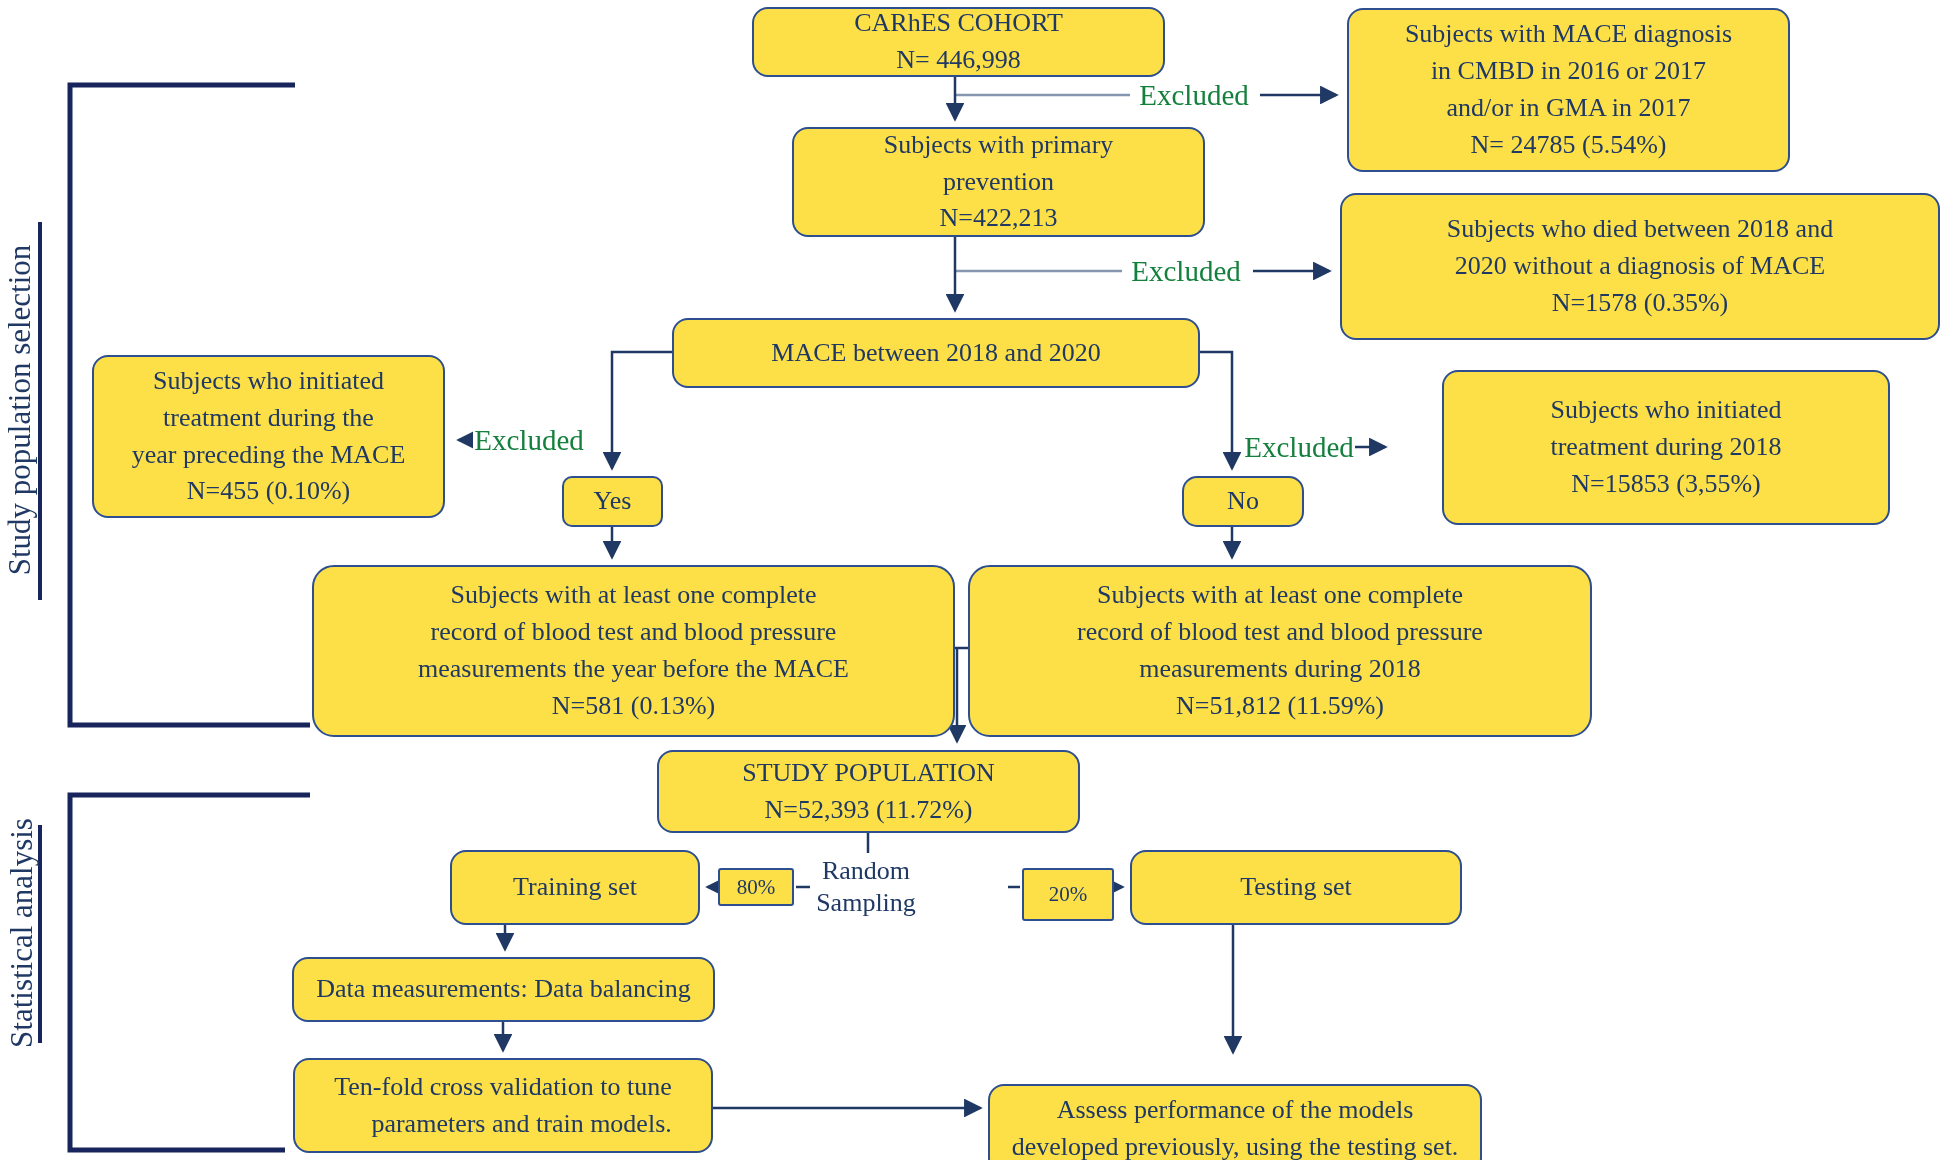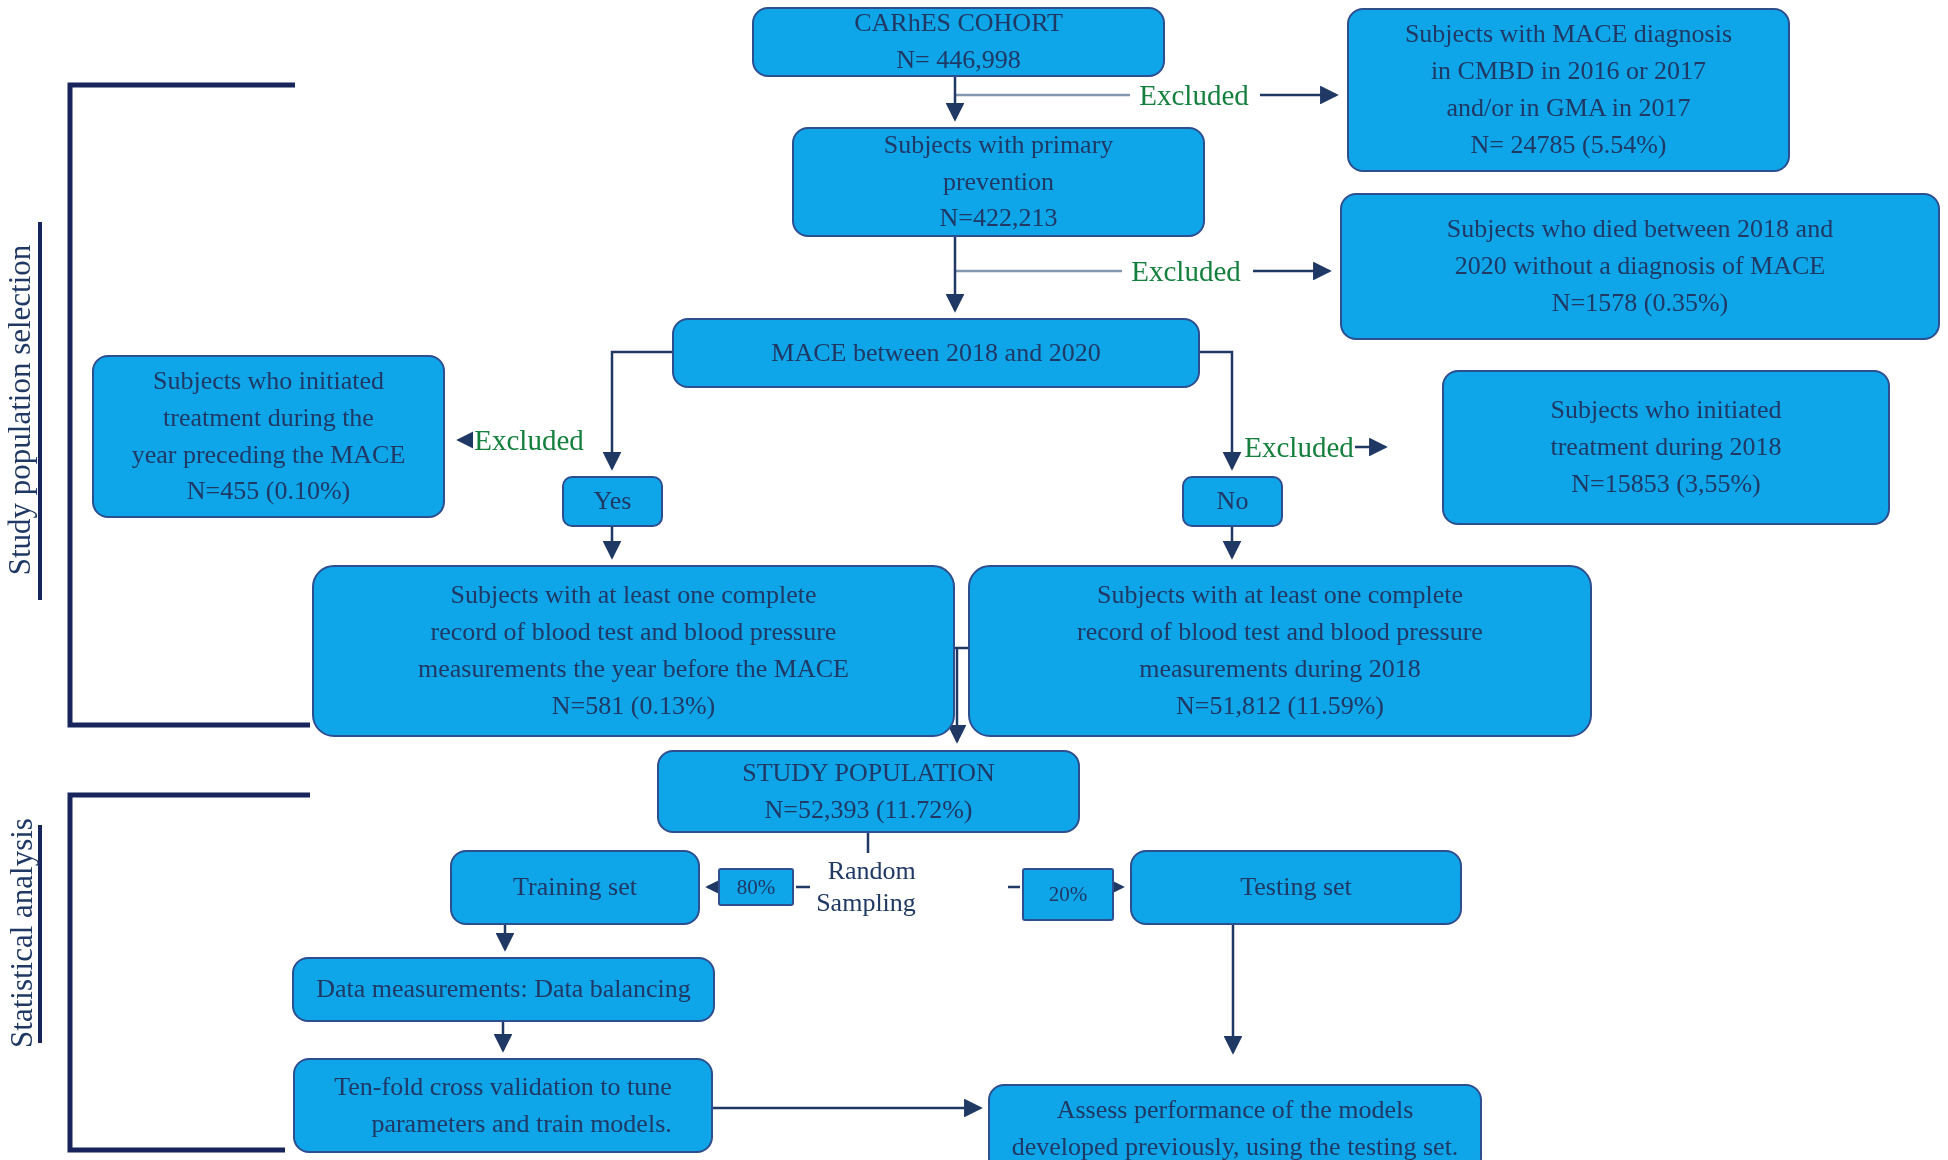--- a/index.html
+++ b/index.html
@@ -10,21 +10,21 @@
     font-family:"Liberation Serif","DejaVu Serif",serif;
     color:#1f3864;
     overflow:hidden;
   }
   .wires{position:absolute;left:0;top:0;width:1948px;height:1160px;}
   .node{
     position:absolute;
     box-sizing:border-box;
     border:2.5px solid #2e4f8f;
     border-radius:16px;
-    background:#0ea5e9;
+    background:#fde047;
     display:flex;align-items:center;justify-content:center;
     text-align:center;
     white-space:pre-line;
     font-size:26px;
     line-height:1.42;
     color:#1f3864;
     padding:2px 12px;
   }
   .node.small{border-radius:10px;}
   .node.pill{border-radius:3px;font-size:21px;line-height:1;}
@@ -125,21 +125,21 @@
 treatment during the
 year preceding the MACE
 N=455 (0.10%)</div>
 
   <div class="node" style="left:1442px;top:370px;width:448px;height:155px;">Subjects who initiated
 treatment during 2018
 N=15853 (3,55%)</div>
 
   <div class="node small" style="left:562px;top:476px;width:101px;height:51px;">Yes</div>
 
-  <div class="node small" style="left:1182px;top:476px;width:101px;height:51px;">No</div>
+  <div class="node small" style="left:1182px;top:476px;width:122px;height:51px;border-radius:15px;">No</div>
 
   <div class="node" style="left:312px;top:565px;width:643px;height:172px;border-radius:22px;">Subjects with at least one complete
 record of blood test and blood pressure
 measurements the year before the MACE
 N=581 (0.13%)</div>
 
   <div class="node" style="left:968px;top:565px;width:624px;height:172px;border-radius:22px;">Subjects with at least one complete
 record of blood test and blood pressure
 measurements during 2018
 N=51,812 (11.59%)</div>
@@ -148,21 +148,21 @@
 N=52,393 (11.72%)</div>
 
   <div class="node" style="left:450px;top:850px;width:250px;height:75px;">Training set</div>
 
   <div class="node" style="left:1130px;top:850px;width:332px;height:75px;">Testing set</div>
 
   <div class="node pill" style="left:718px;top:868px;width:76px;height:38px;">80%</div>
 
   <div class="node pill" style="left:1022px;top:868px;width:92px;height:53px;text-align:center;">20%</div>
 
-  <div class="plain" style="left:810px;top:855px;width:112px;height:64px;text-align:right;">Random
+  <div class="plain" style="left:810px;top:855px;width:112px;height:64px;">Random
 Sampling</div>
 
   <div class="node" style="left:292px;top:957px;width:423px;height:65px;">Data measurements: Data balancing</div>
 
   <div class="node" style="left:293px;top:1058px;width:420px;height:95px;text-align:right;">Ten-fold cross validation to tune
 parameters and train models.</div>
 
   <div class="node" style="left:988px;top:1060px;width:494px;height:90px;margin-top:24px;">Assess performance of the models
 developed previously, using the testing set.</div>
 

